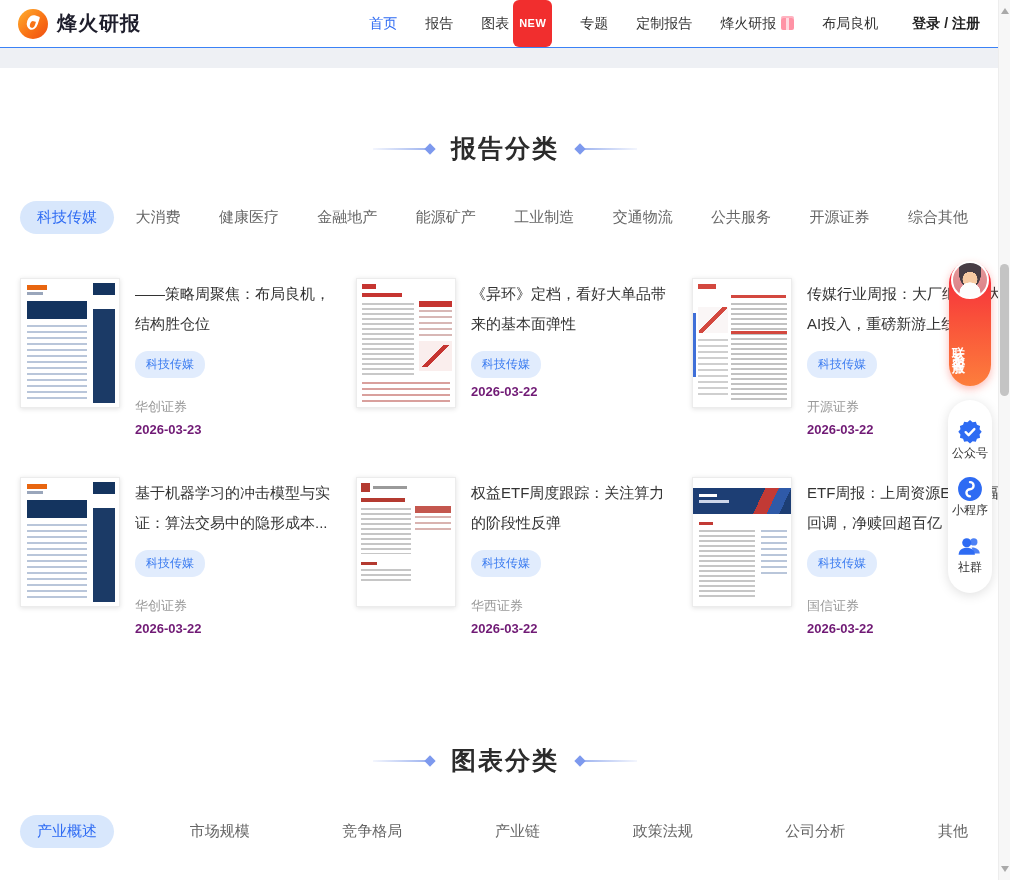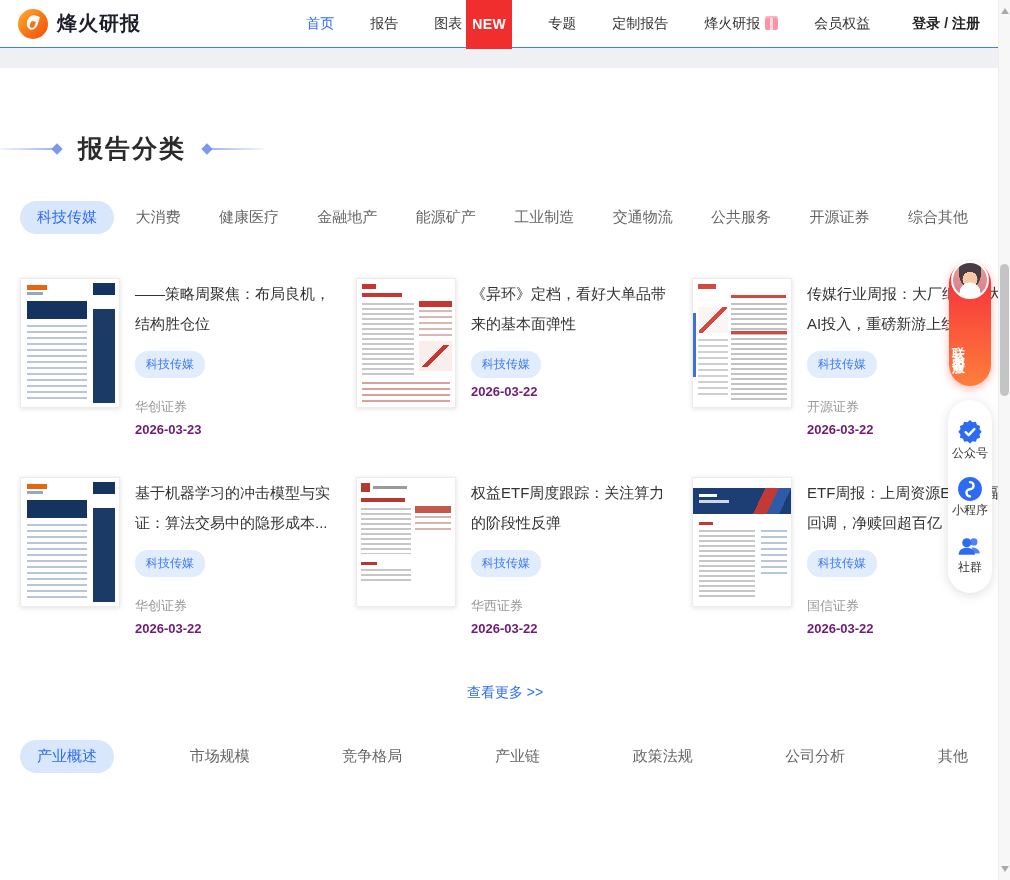--- a/index.html
+++ b/index.html
@@ -13,35 +13,35 @@
   .brand { display:flex; align-items:center; gap:9px; }
   .brand-logo { width:30px; height:30px; border-radius:50%;
     background:linear-gradient(135deg,#ffb02e 0%,#f97316 55%,#ef4d12 100%);
     position:relative; }
   .brand-logo::before { content:""; position:absolute; left:9px; top:6px; width:11px; height:15px;
     background:#fff; border-radius:60% 10% 60% 60%; transform:rotate(18deg); }
   .brand-logo::after { content:""; position:absolute; left:12px; top:12px; width:5px; height:7px;
     background:#f97316; border-radius:60% 10% 60% 60%; transform:rotate(18deg); }
   .brand-name { font-size:20px; font-weight:700; color:#1d1d2b; letter-spacing:1px; }
 
-  .nav { display:flex; align-items:center; gap:36px; }
+  .nav { display:flex; align-items:center; gap:28px; }
   .nav-item { font-size:14px; color:#333; cursor:pointer; display:flex; align-items:center; gap:4px; white-space:nowrap; }
   .nav-item.active { color:#2e6bf3; }
-  .new-badge { background:#f12e2e; color:#fff; font-size:14px; font-weight:700;
-    padding:18px 6px; border-radius:0; line-height:1; letter-spacing:.5px; }
+  .new-badge { background:#f12e2e; color:#fff; font-size:11px; font-weight:700;
+    padding:18px 6px; border-radius:6px; line-height:1; letter-spacing:.5px; }
   .gift-icon { display:inline-block; width:13px; height:12px; border-radius:2px; margin-left:1px;
     background:linear-gradient(90deg,#ff92a5 0 5px,#ffd9e0 5px 8px,#ff92a5 8px),
                linear-gradient(#ff6b87,#ff6b87);
     box-shadow:0 -2px 0 #ffb3c0; position:relative; }
   .auth { font-size:14px; font-weight:700; color:#222; margin-left:6px; cursor:pointer; white-space:nowrap; }
 
   .gray-band { height:20px; background:#eef0f4; }
 
   
-  .section-title-row { display:flex; align-items:center; justify-content:flex-start; gap:22px; }
+  .section-title-row { display:flex; align-items:center; justify-content:center; gap:22px; }
   .report-title-row { padding-top:64px; }
   .chart-title-row { padding-top:108px; }
   .section-title { font-size:25px; font-weight:700; color:#2b2b2b; letter-spacing:2px; }
   .decor { position:relative; width:56px; height:2px; }
   .decor-left { background:linear-gradient(90deg,rgba(160,180,240,.12),#9cb2ef); }
   .decor-right { background:linear-gradient(270deg,rgba(160,180,240,.12),#9cb2ef); }
   .decor-left::after { content:""; position:absolute; right:-5px; top:-3px; width:8px; height:8px;
     background:#7d99ee; transform:rotate(45deg); }
   .decor-right::before { content:""; position:absolute; left:-5px; top:-3px; width:8px; height:8px;
     background:#7d99ee; transform:rotate(45deg); }
@@ -183,21 +183,21 @@
           <span>专题</span>
         </span>
       <span class="nav-item">
           <span>定制报告</span>
         </span>
       <span class="nav-item">
           <span>烽火研报</span>
           <span class="gift-icon"></span>
         </span>
       <span class="nav-item">
-          <span>会员权益</span>
+          <span>布局良机</span>
         </span>
       <span class="auth">登录 / 注册</span>
     </nav>
   </header>
 
   <div class="gray-band"></div>
 
   <section>
     <div class="section-title-row report-title-row">
       <span class="decor decor-left"></span>
@@ -274,24 +274,28 @@
         <div class="card-body">
           <div class="card-title">ETF周报：上周资源ETF大幅回调，净赎回超百亿</div>
           <span class="card-tag">科技传媒</span>
           <div class="card-source">国信证券</div>
           <div class="card-date">2026-03-22</div>
         </div>
       </div>
 
     </div>
 
-    <div class="more-link">查看更多 &gt;&gt;</div>
   </section>
 
   <section>
+    <div class="section-title-row chart-title-row">
+      <span class="decor decor-left"></span>
+      <h2 class="section-title">图表分类</h2>
+      <span class="decor decor-right"></span>
+    </div>
 
     <div class="tabs chart-tabs">
       <span class="tab selected">产业概述</span>
       <span class="tab">市场规模</span>
       <span class="tab">竞争格局</span>
       <span class="tab">产业链</span>
       <span class="tab">政策法规</span>
       <span class="tab">公司分析</span>
       <span class="tab">其他</span>
     </div>

